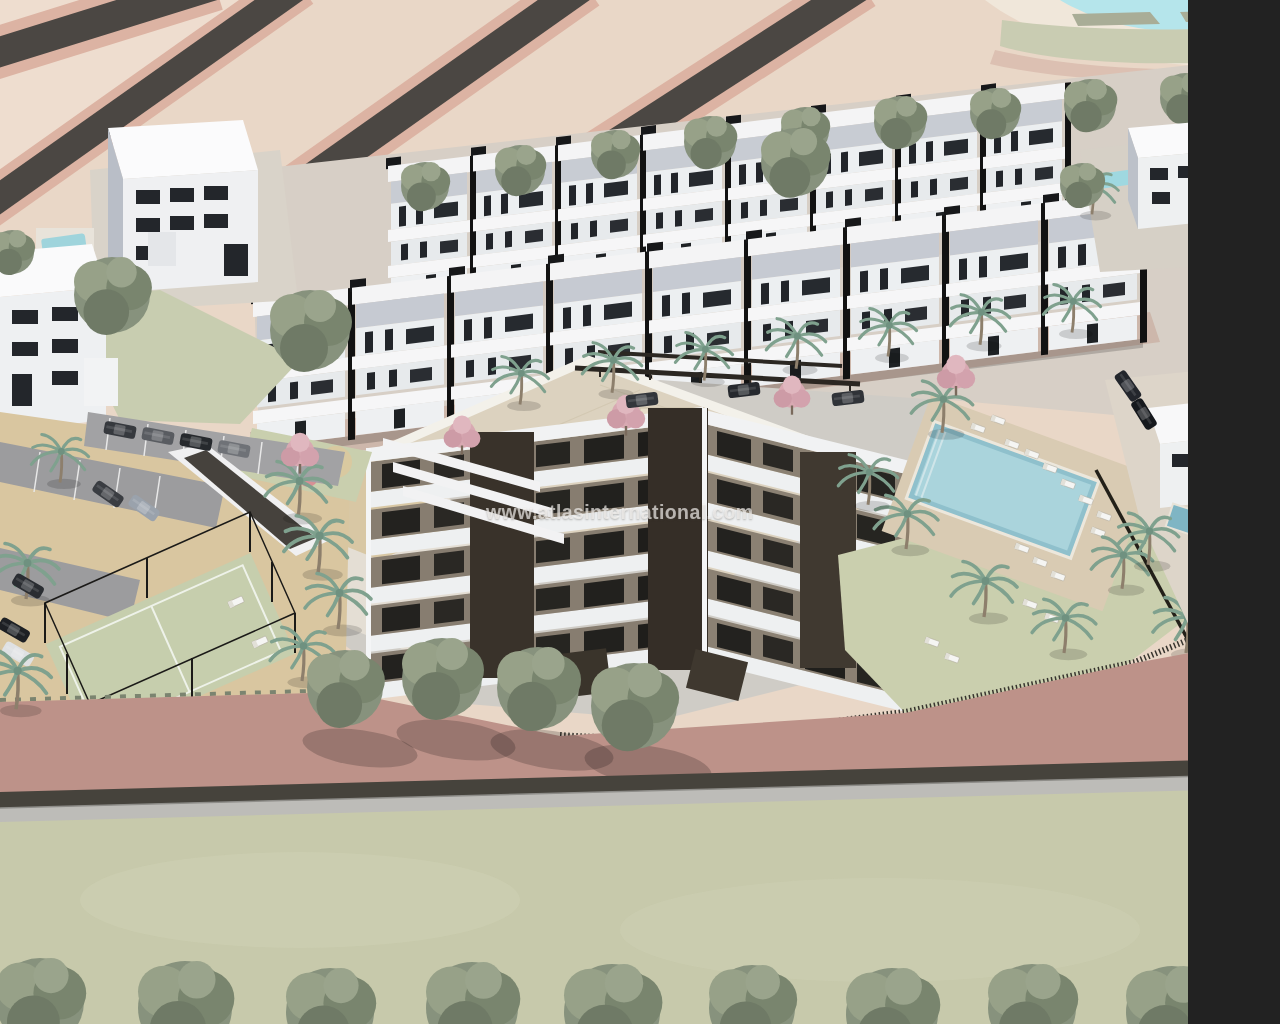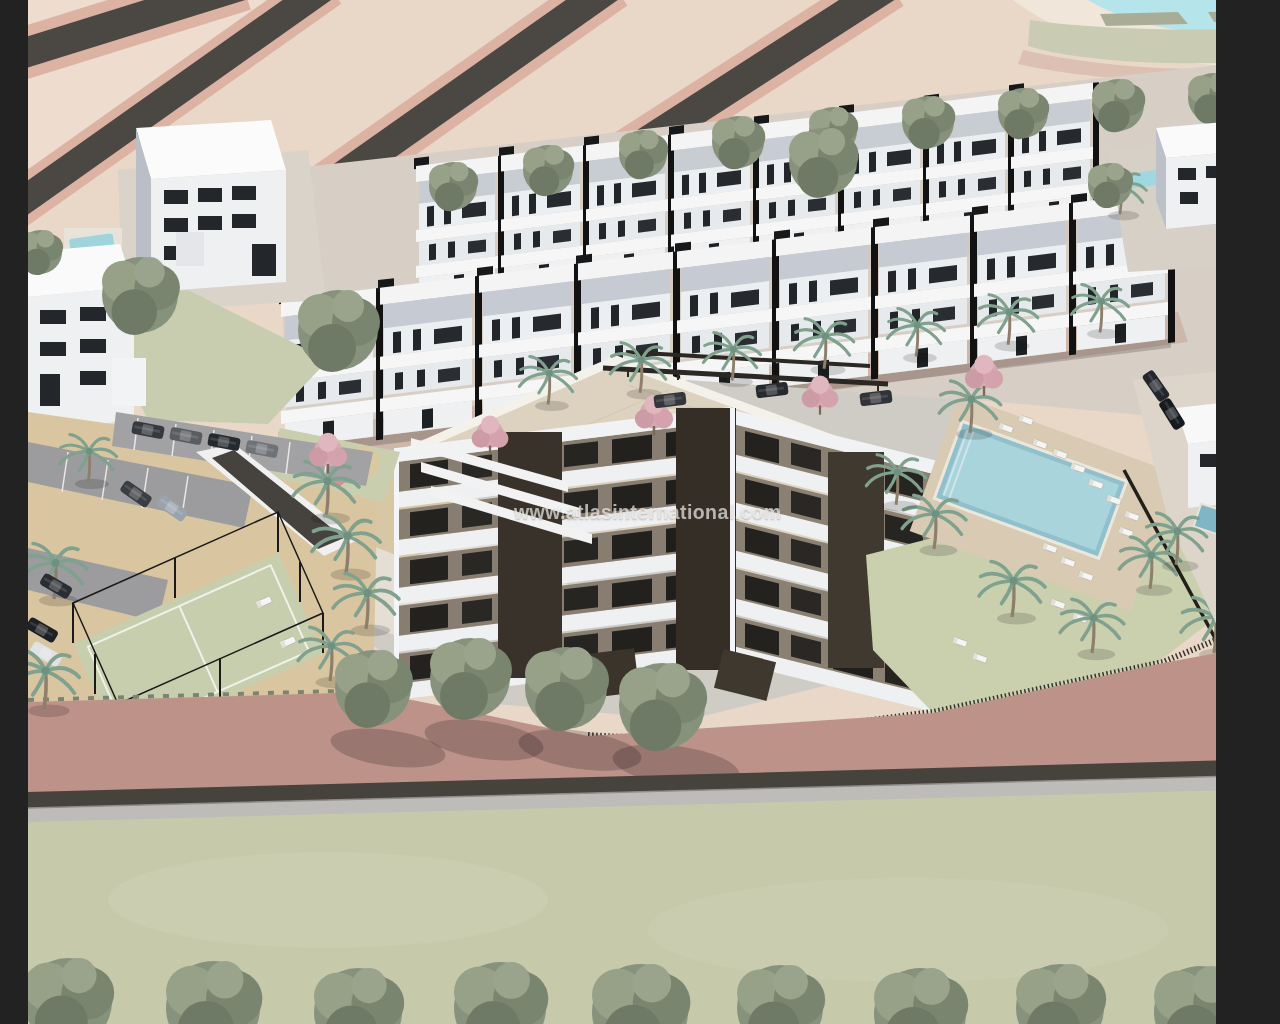--- a/index.html
+++ b/index.html
@@ -1,17 +1,17 @@
 <!DOCTYPE html>
 <html><head>
 <meta charset="utf-8">
 <style>
   html,body{margin:0;padding:0;background:#222;}
   .canvas{position:relative;width:1188px;height:1024px;overflow:hidden;
-          font-family:"Liberation Sans",sans-serif;background:#e9d7c7;margin-left:28px;}
+          font-family:"Liberation Sans",sans-serif;background:#e9d7c7;}
   .canvas svg{position:absolute;left:0;top:0;display:block;}
   .watermark{position:absolute;left:486px;top:501px;
              font-family:"Liberation Sans",sans-serif;
              font-weight:bold;font-size:19.5px;letter-spacing:.4px;
              color:rgba(250,248,245,.66);
              text-shadow:0 1px 2px rgba(70,65,60,.35);
              white-space:nowrap;pointer-events:none;}
 </style>
 </head>
 <body>

